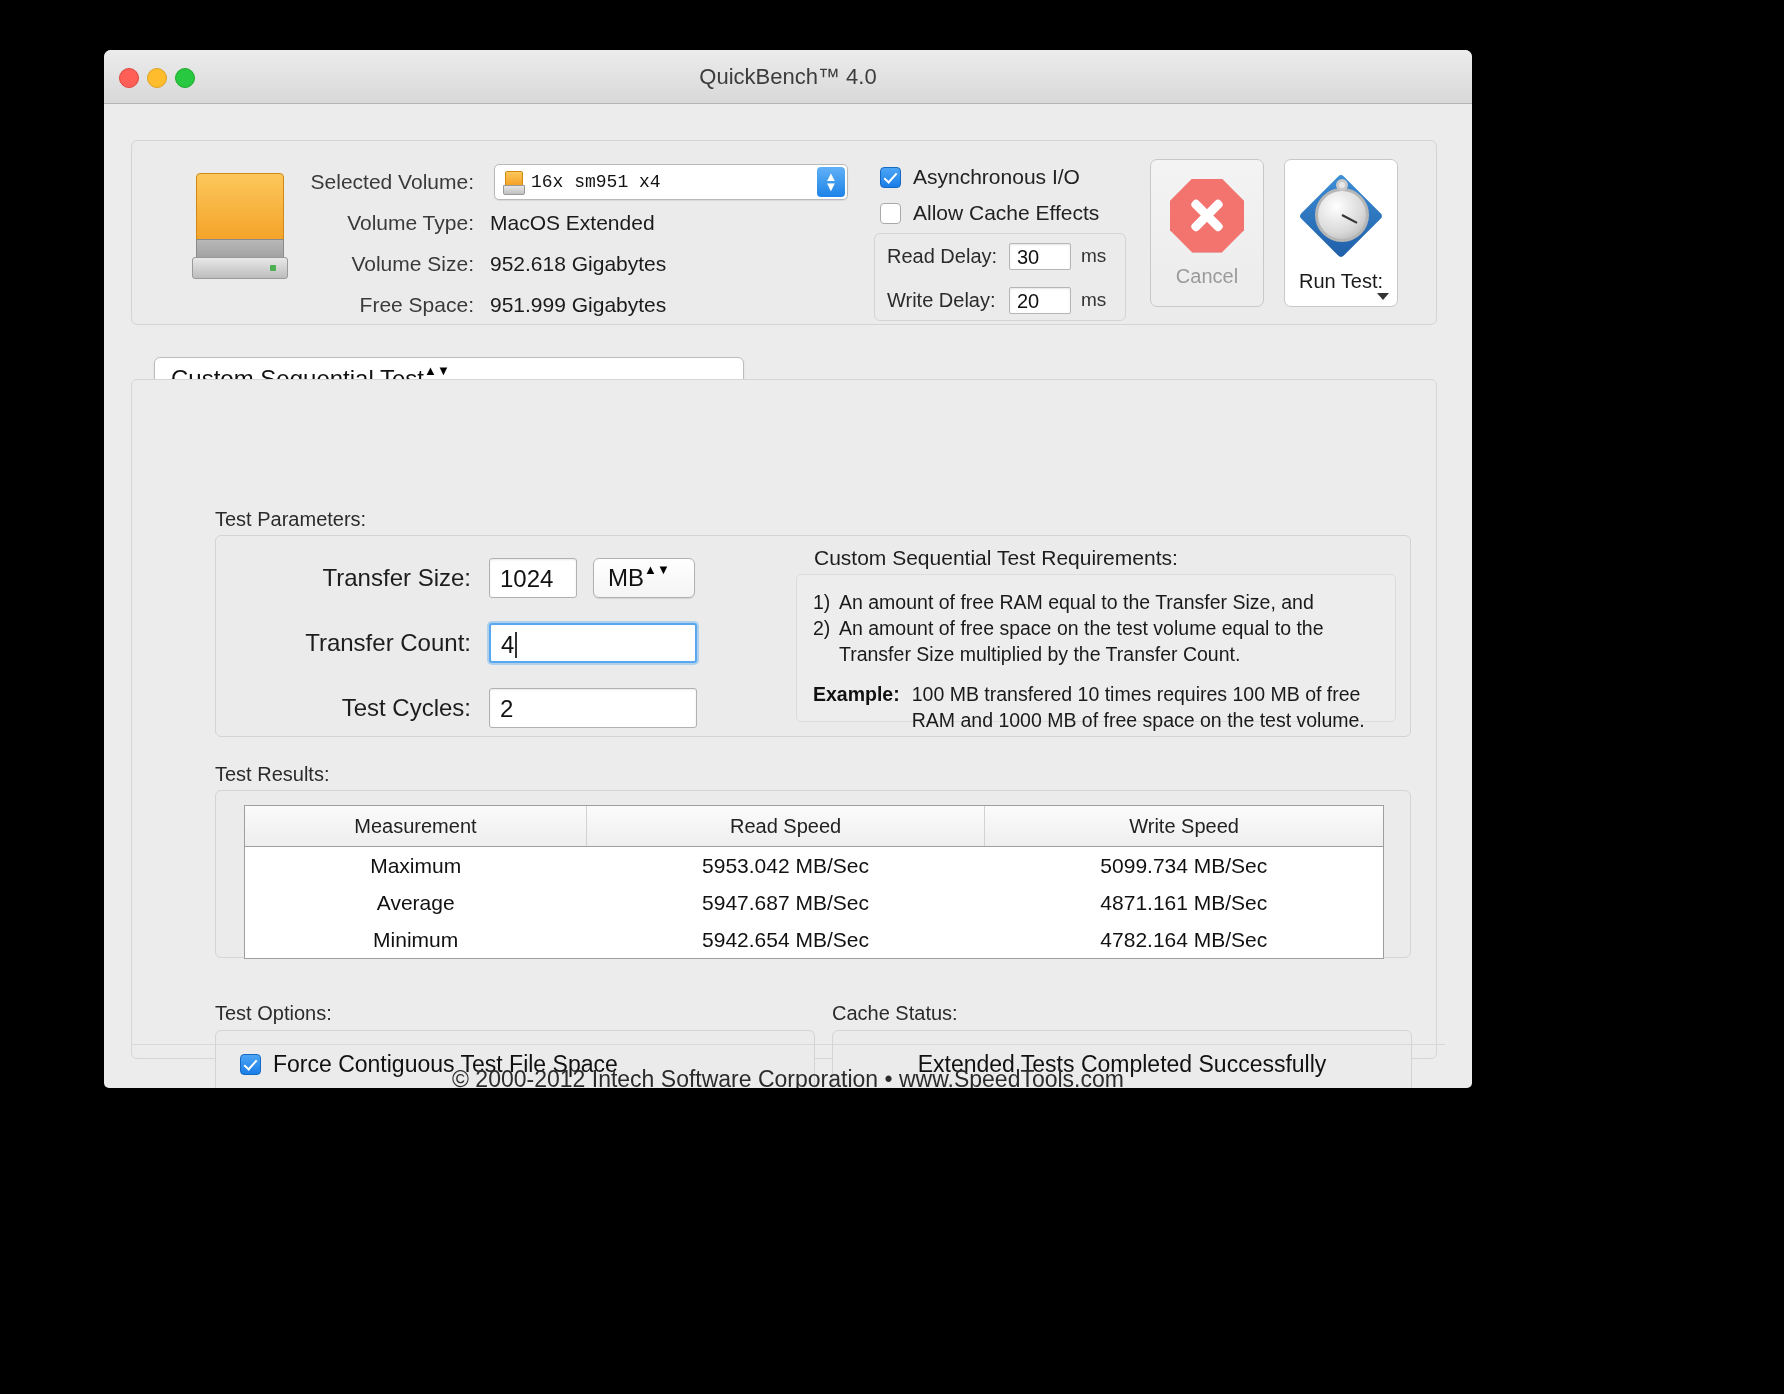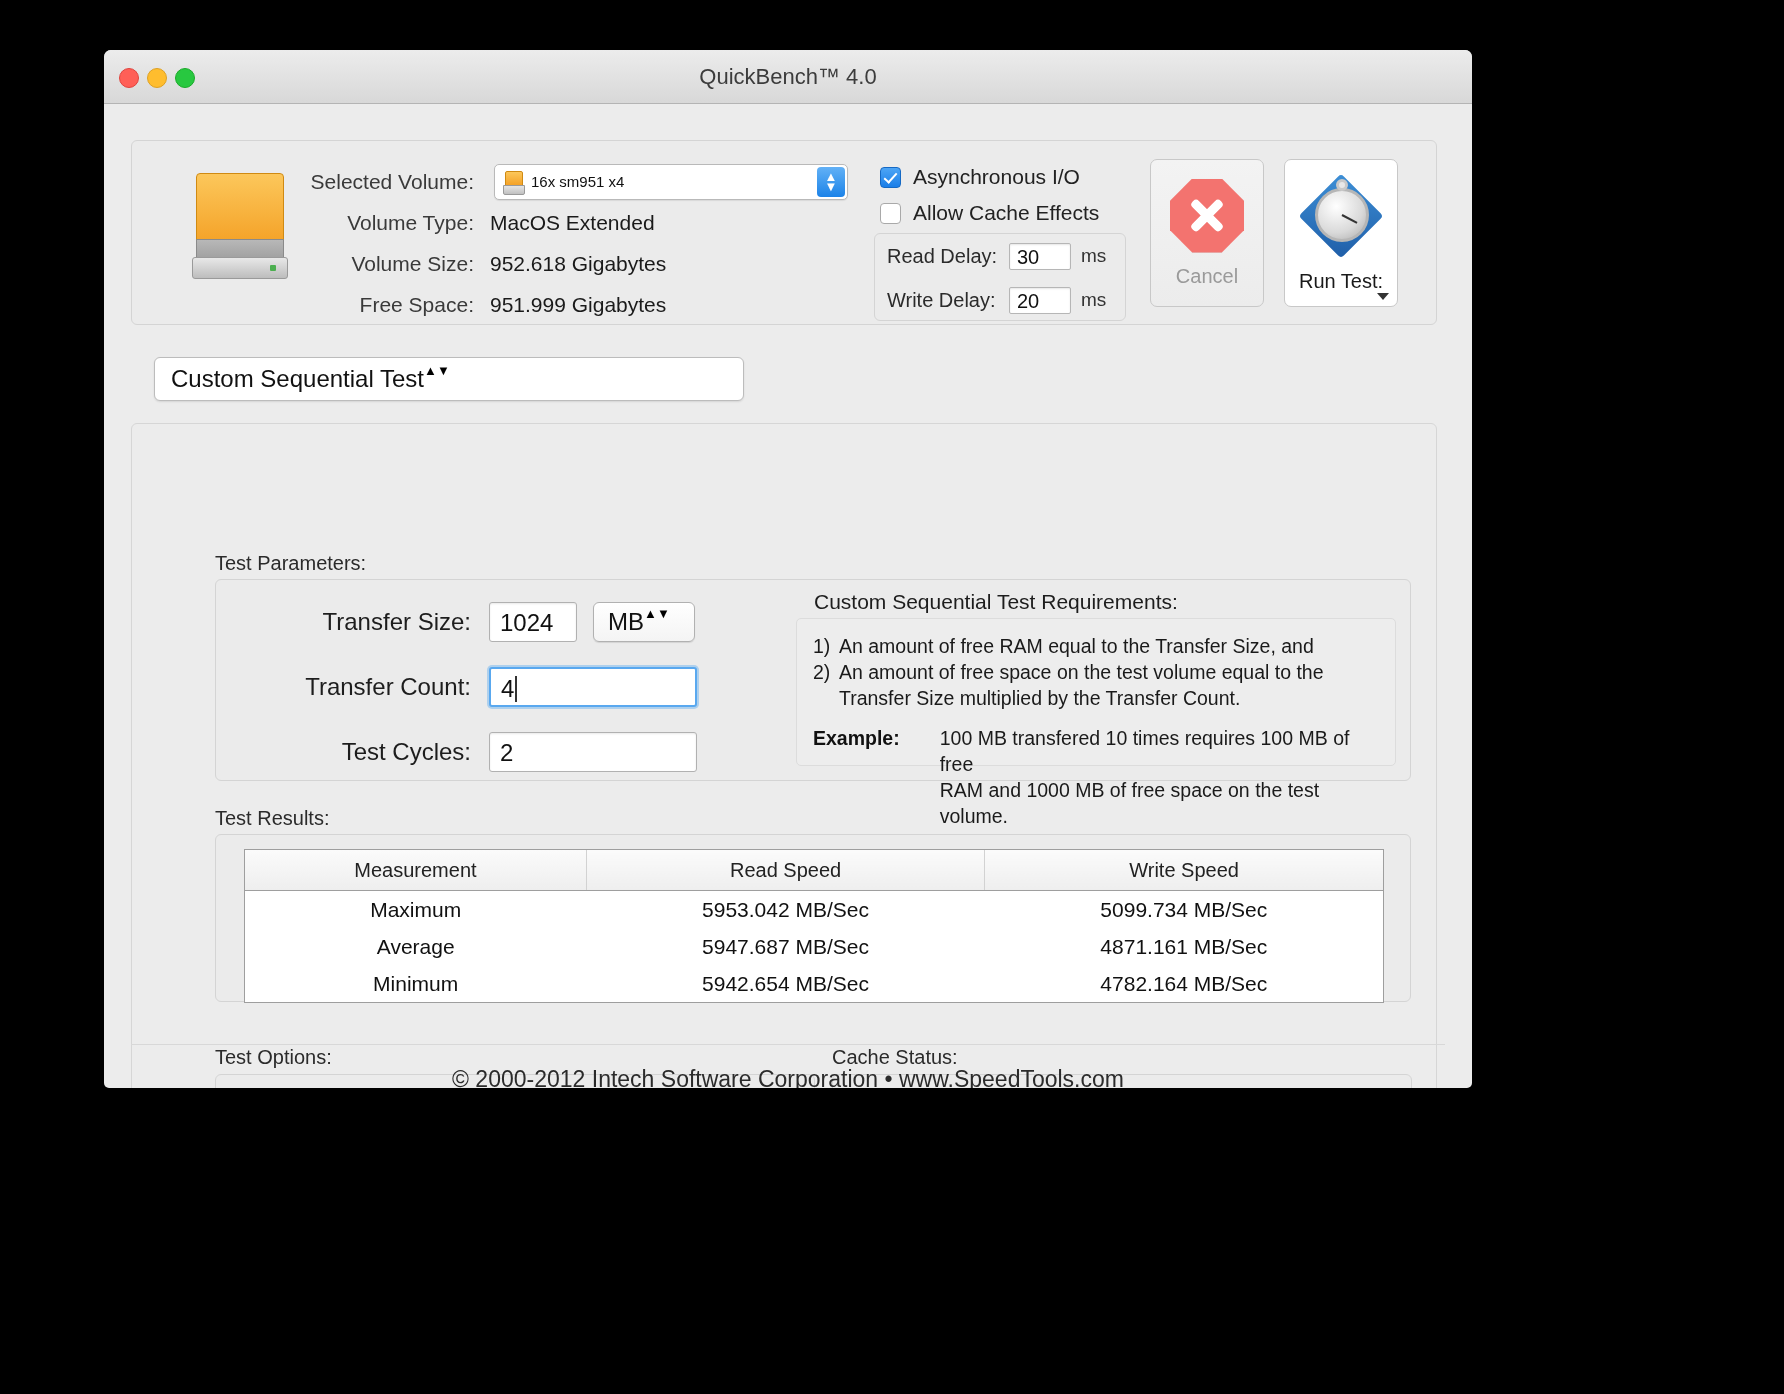--- a/index.html
+++ b/index.html
@@ -156,24 +156,25 @@
     border-radius: 2px 2px 0 0;
   }
   .mini-drive .md-bot {
     position: absolute; left: 0; top: 15px;
     width: 20px; height: 8px;
     background: linear-gradient(to bottom,#e6e6e6,#c0c0c0);
     border: 1px solid #9a9a9a;
     border-radius: 0 0 2px 2px;
   }
   .popup .popup-text {
-    font-size: 15px;
+    font-size: 18px;
     color: #111;
     padding-right: 12px;
     white-space: nowrap;
+    font-family: Liberation Mono, monospace;
   }
   .popup .stepper {
     position: absolute;
     right: 2px; top: 2px;
     width: 28px; height: 30px;
     background: linear-gradient(to bottom, #62b1f6 0%, #1c83e8 100%);
     border-radius: 4px;
     display: flex;
     flex-direction: column;
     align-items: center;
@@ -369,21 +370,20 @@
 
   
   .main-card {
     position: absolute;
     left: 27px; top: 275px;
     width: 1306px; height: 680px;
     border: 1px solid #d6d6d6;
     border-radius: 6px;
     background: #ececec;
     box-sizing: border-box;
-    margin-top: 44px;
   }
 
   .section-label {
     position: absolute;
     font-size: 20px;
     color: #2b2b2b;
   }
 
   
   #test-params-box {
@@ -479,21 +479,20 @@
     color: #1a1a1a;
     line-height: 26px;
   }
   .req-num { width: 26px; flex: none; }
   .req-cont { padding-left: 26px; font-size: 19.5px; color: #1a1a1a; line-height: 26px; }
   .req-example {
     display: flex;
     margin-top: 14px;
     font-size: 19.5px;
     line-height: 26px;
-    gap: 28px;
   }
   .req-ex-label { font-weight: bold; color: #111; flex: none; padding-right: 12px; }
   .req-ex-text { color: #1a1a1a; }
 
   
   #results-box {
     position: absolute;
     left: 83px; top: 410px;
     width: 1196px; height: 168px;
     box-sizing: border-box;

